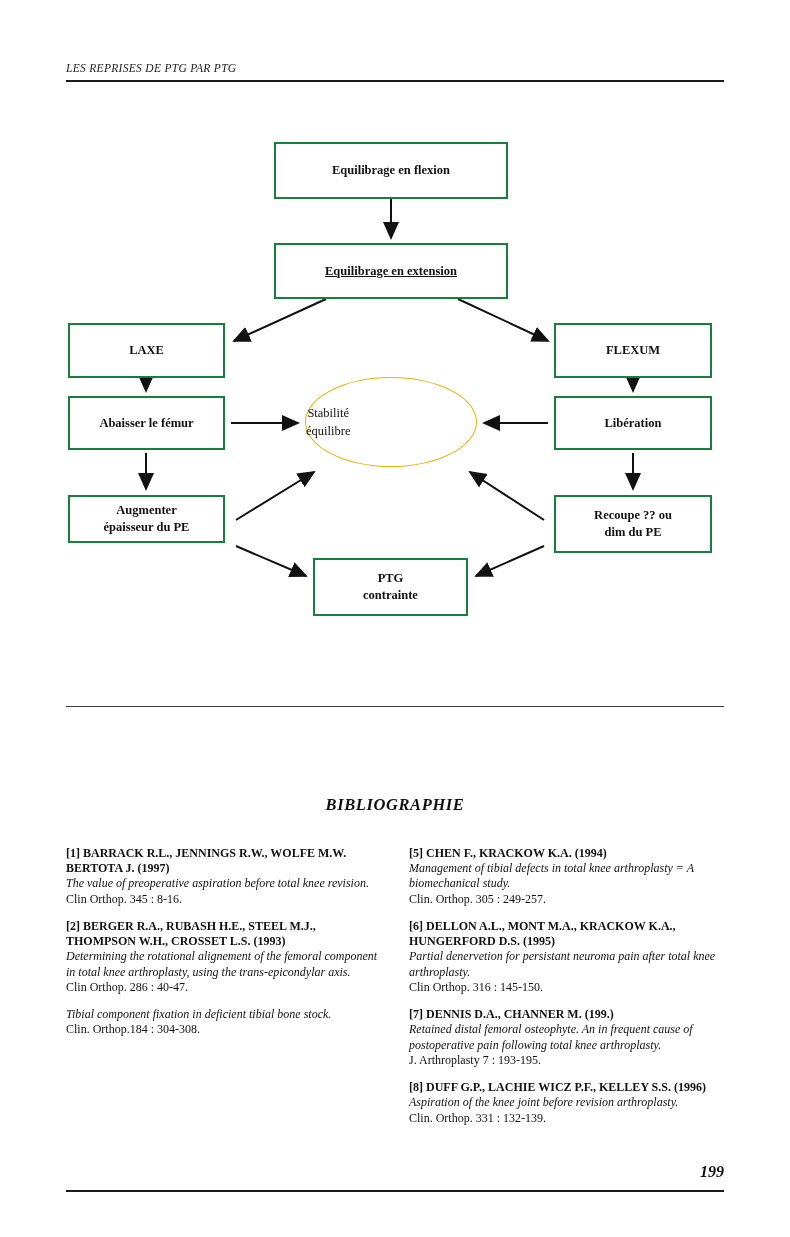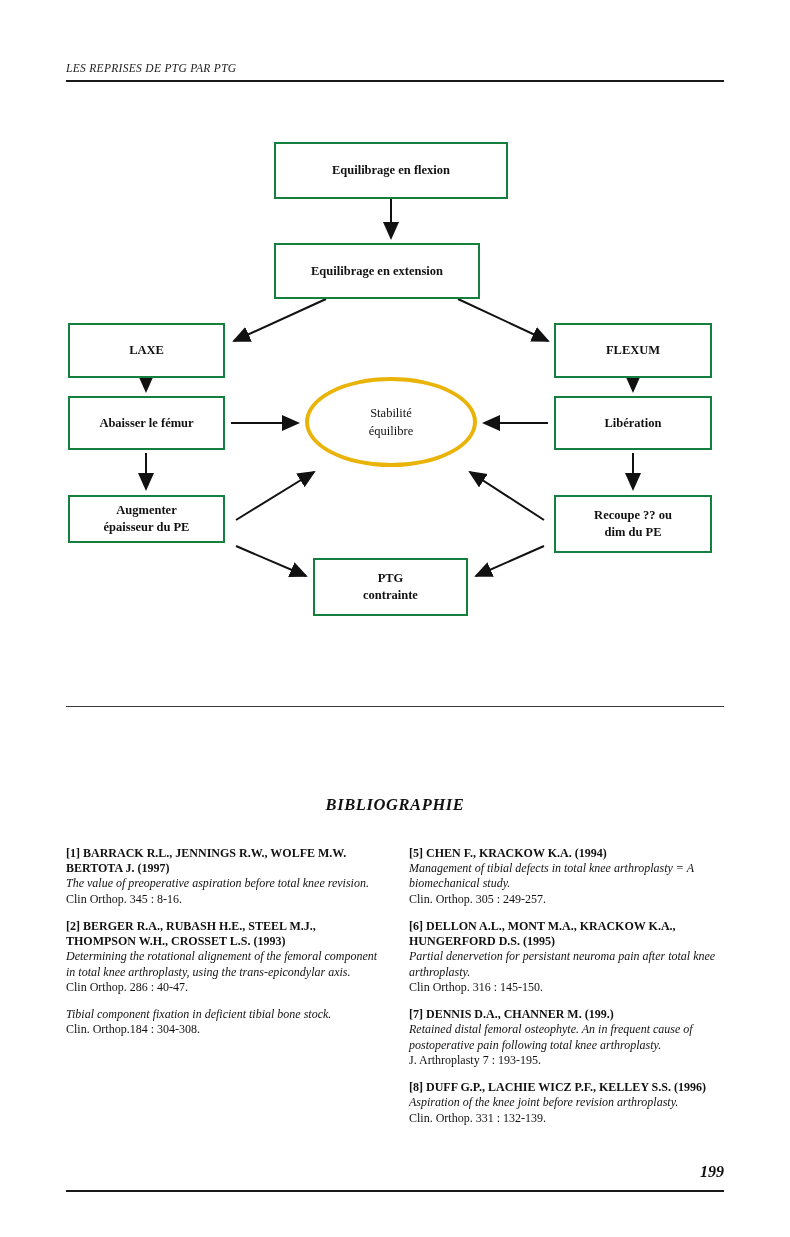--- a/index.html
+++ b/index.html
@@ -57,43 +57,43 @@
     justify-content: center;
     text-align: center;
     font-weight: bold;
     font-size: 12.5px;
     line-height: 1.35;
     box-sizing: border-box;
     padding: 2px 14px;
   }
   .dellipse {
     position: absolute;
-    border: 4px solid #eab308;
+    border: 1px solid #eab308;
     border-radius: 50%;
     background: #fff;
     display: flex;
     align-items: center;
-    justify-content: center;
+    justify-content: flex-start;
     text-align: center;
     font-size: 12.5px;
     line-height: 1.45;
     box-sizing: border-box;
   }
   .diagram svg {
     position: absolute;
     left: 0;
     top: 0;
     width: 658px;
     height: 510px;
     overflow: visible;
   }
 
   
   .b-flexion   { left: 208px; top: 14px;  width: 234px; height: 57px; }
-  .b-extension { left: 208px; top: 115px; width: 206px; height: 56px; }
+  .b-extension { left: 208px; top: 115px; width: 234px; height: 56px; text-decoration: underline; }
   .b-laxe      { left: 2px;   top: 195px; width: 157px; height: 55px; }
   .b-flexum    { left: 488px; top: 195px; width: 158px; height: 55px; }
   .b-femur     { left: 2px;   top: 268px; width: 157px; height: 54px; }
   .b-liberation{ left: 488px; top: 268px; width: 158px; height: 54px; }
   .b-augmenter { left: 2px;   top: 367px; width: 157px; height: 48px; }
   .b-recoupe   { left: 488px; top: 367px; width: 158px; height: 58px; }
   .b-ptg       { left: 247px; top: 430px; width: 155px; height: 58px; }
   .e-stab      { left: 239px; top: 249px; width: 172px; height: 90px; }
 
   

